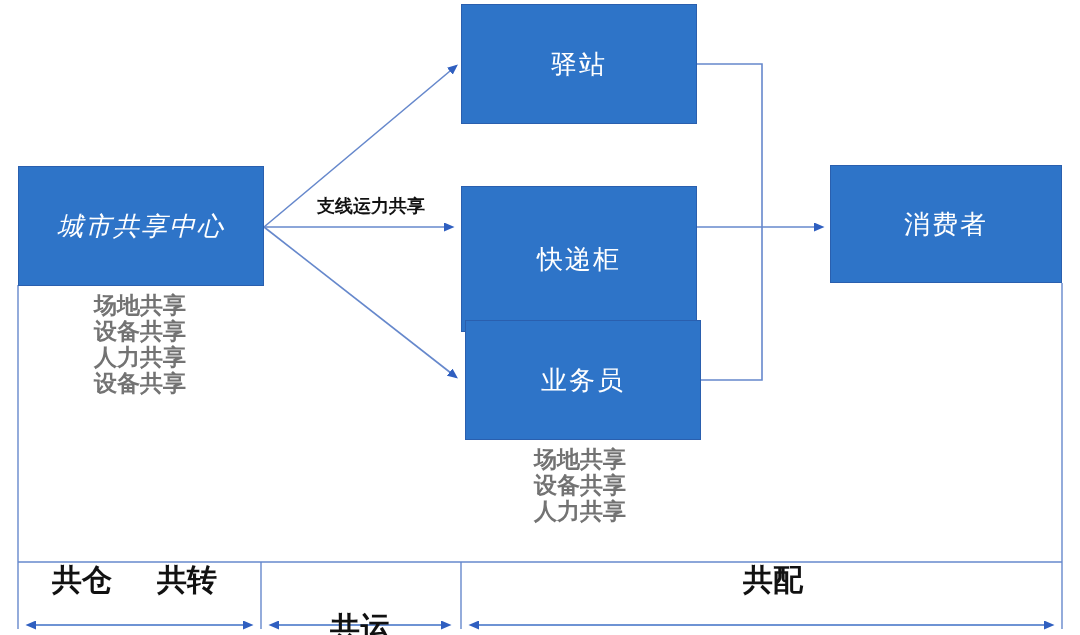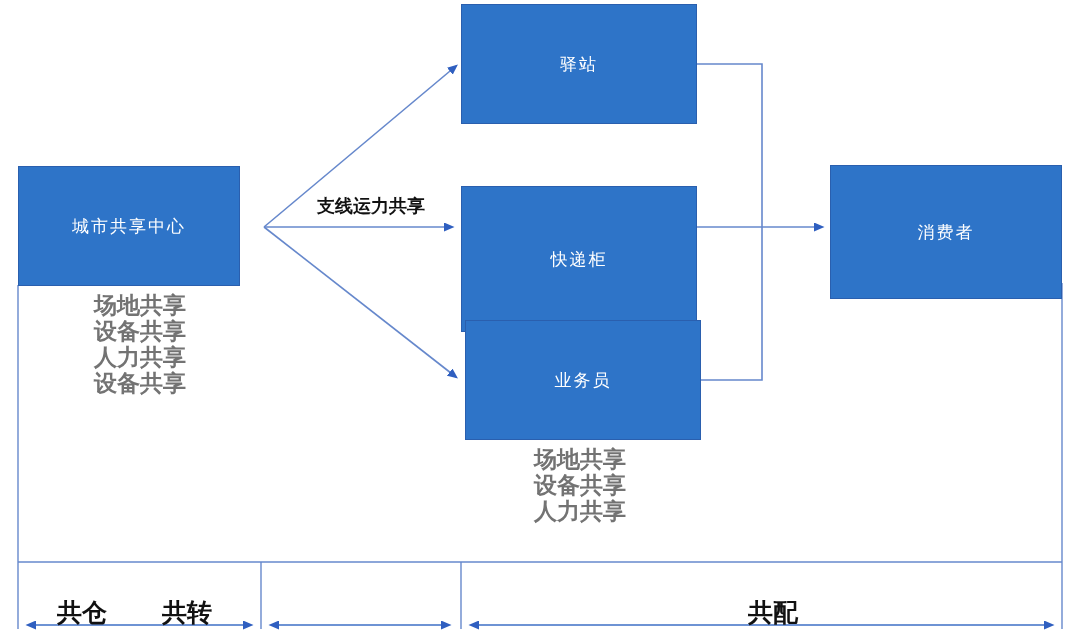--- a/index.html
+++ b/index.html
@@ -10,43 +10,43 @@
     font-family:"Liberation Sans","DejaVu Sans",sans-serif;
     overflow:hidden;
   }
   svg.connectors{position:absolute;left:0;top:0;z-index:1;}
   .node{
     position:absolute;z-index:2;
     background:#2e74c8;
     border:1px solid #2a5fae;
     color:#ffffff;
     display:flex;align-items:center;justify-content:center;
-    font-size:17px;letter-spacing:2px;font-weight:400;
+    font-size:26px;letter-spacing:2px;font-weight:400;
     box-sizing:border-box;
   }
-  .node-center{left:18px;top:166px;width:222px;height:120px;}
+  .node-center{left:18px;top:166px;width:246px;height:120px;font-style:italic;}
   .node-station{left:461px;top:4px;width:236px;height:120px;}
   .node-locker{left:461px;top:166px;width:236px;height:146px;margin-top:20px;}
   .node-salesman{left:465px;top:320px;width:236px;height:120px;}
-  .node-consumer{left:830px;top:165px;width:232px;height:134px;}
+  .node-consumer{left:830px;top:165px;width:232px;height:118px;}
   .label{
     position:absolute;z-index:3;
     color:#111111;font-weight:700;white-space:nowrap;
     transform:translateX(-50%);
   }
   .branch-label{left:371px;top:194px;font-size:18px;}
   .share-list{
     position:absolute;z-index:3;
     color:#737373;font-weight:700;text-align:center;
     font-size:23px;line-height:26px;
     transform:translateX(-50%);white-space:nowrap;
   }
   .share-list-center{left:140px;top:292px;}
   .share-list-terminal{left:580px;top:446px;}
-  .stage-label{top:596px;font-size:25px;}
+  .stage-label{top:560px;font-size:30px;}
   .stage-cangku{left:82px;}
   .stage-zhuan{left:187px;}
   .stage-yun{left:360px;margin-top:48px;}
   .stage-pei{left:773px;}
 </style>
 </head>
 <body>
 
 <div class="canvas">
 

